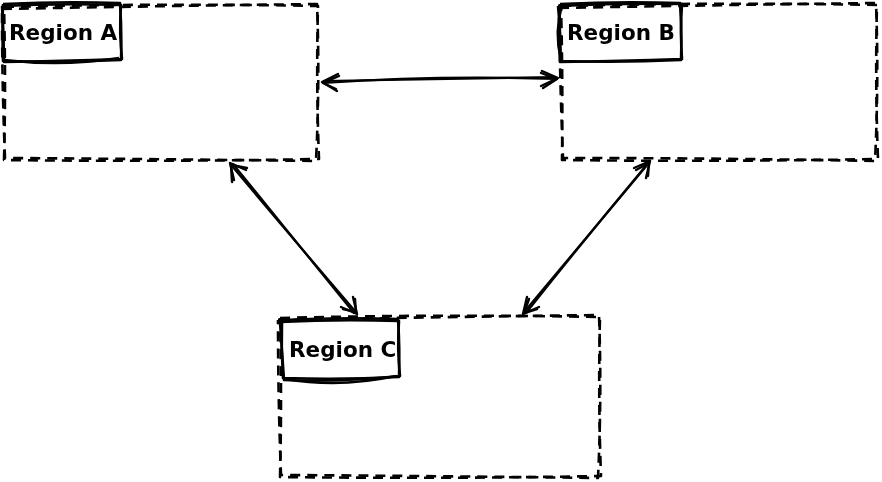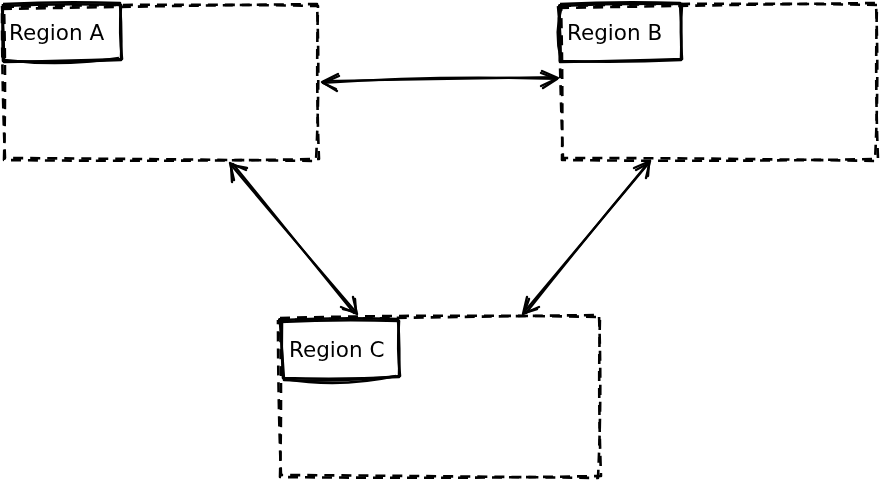--- a/index.html
+++ b/index.html
@@ -6,20 +6,21 @@
     margin: 0;
     padding: 0;
     background: #ffffff;
   }
   .stage {
     position: relative;
     width: 882px;
     height: 482px;
     overflow: hidden;
     background: #737373;
+    font-weight: bold;
   }
   svg {
     display: block;
     position: absolute;
     top: 0;
     left: 0;
   }
   .sketch {
     fill: none;
     stroke: #000000;

